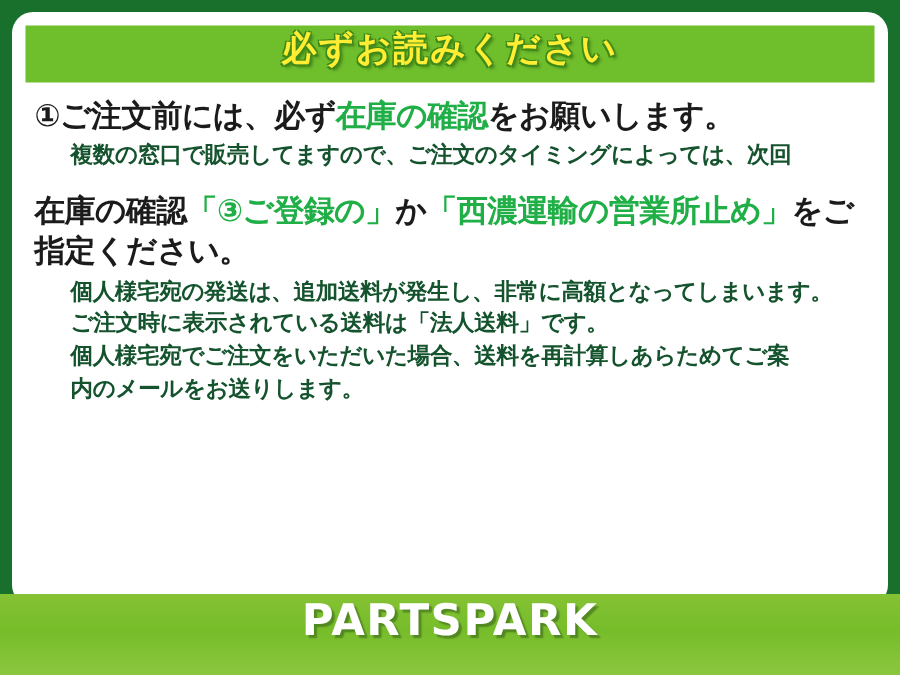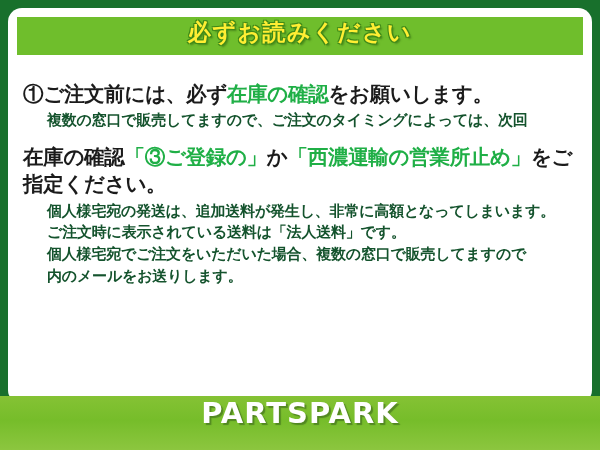--- a/index.html
+++ b/index.html
@@ -55,22 +55,21 @@
       -1px 1px 0 #3f8a18,
       1px -1px 0 #3f8a18,
       -1px -1px 0 #3f8a18,
       2px 2px 2px rgba(40,90,15,0.55);
     white-space: nowrap;
   }
 
   
   .content {
     box-sizing: border-box;
-    padding: 26px 6px 0 6px;
-    font-family: Liberation Serif, serif;
+    padding: 9px 6px 0 6px;
   }
 
   .item {
     margin-bottom: 2px;
   }
 
   .item-heading {
     color: #1b1b1b;
     font-size: 20.5px;
     font-weight: bold;
@@ -146,21 +145,21 @@
 
       <div class="spacer-2"></div>
 
       <div class="item">
         <div class="item-heading wrap">
           <span>在庫の確認</span><span class="hl">「③ご登録の」</span><span>か</span><span class="hl">「西濃運輸の営業所止め」</span><span>をご指定ください。</span>
         </div>
         <div class="item-body">
           <p>個人様宅宛の発送は、追加送料が発生し、非常に高額となってしまいます。</p>
           <p>ご注文時に表示されている送料は「法人送料」です。</p>
-          <p>個人様宅宛でご注文をいただいた場合、複数の窓口で販売してますので</p>
+          <p>個人様宅宛でご注文をいただいた場合、送料を再計算しあらためてご案</p>
           <p>内のメールをお送りします。</p>
         </div>
       </div>
 
       <div class="spacer-3"></div>
 
       <div class="item">
       </div>
 
     </div>

